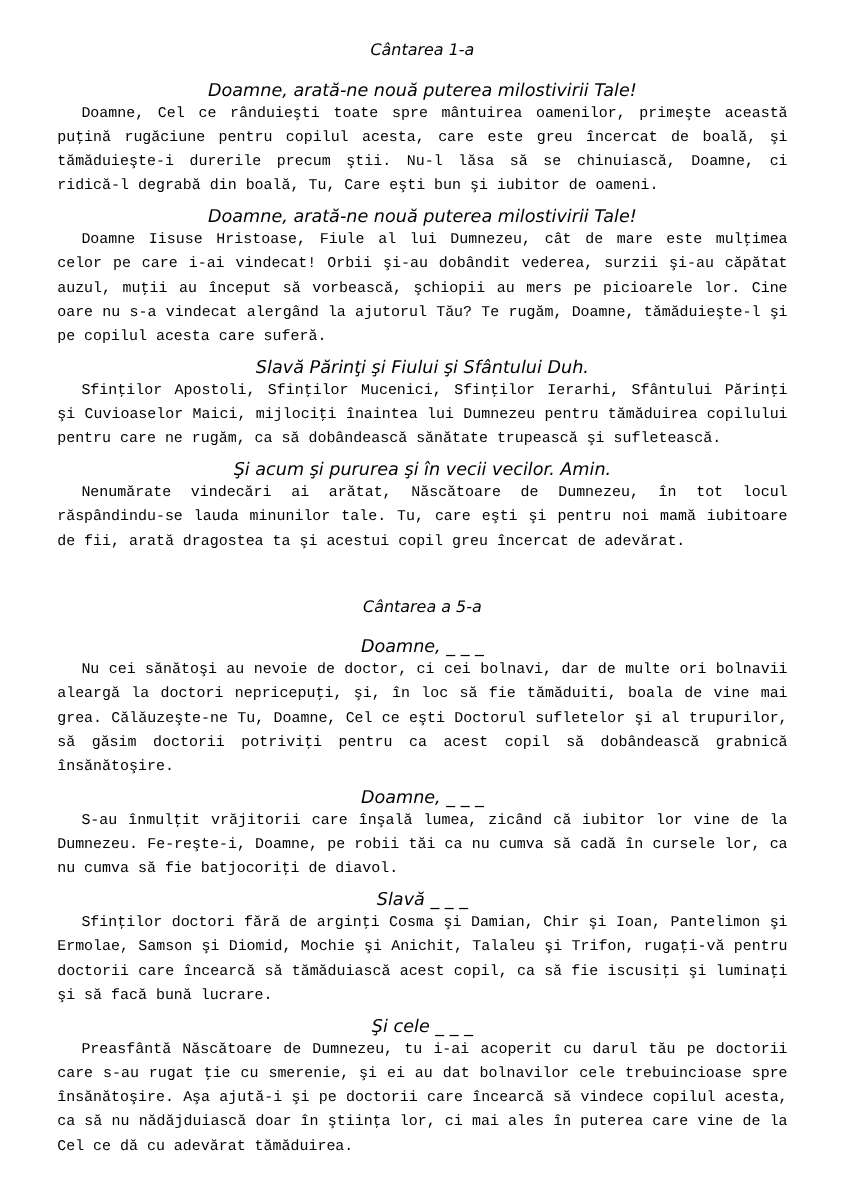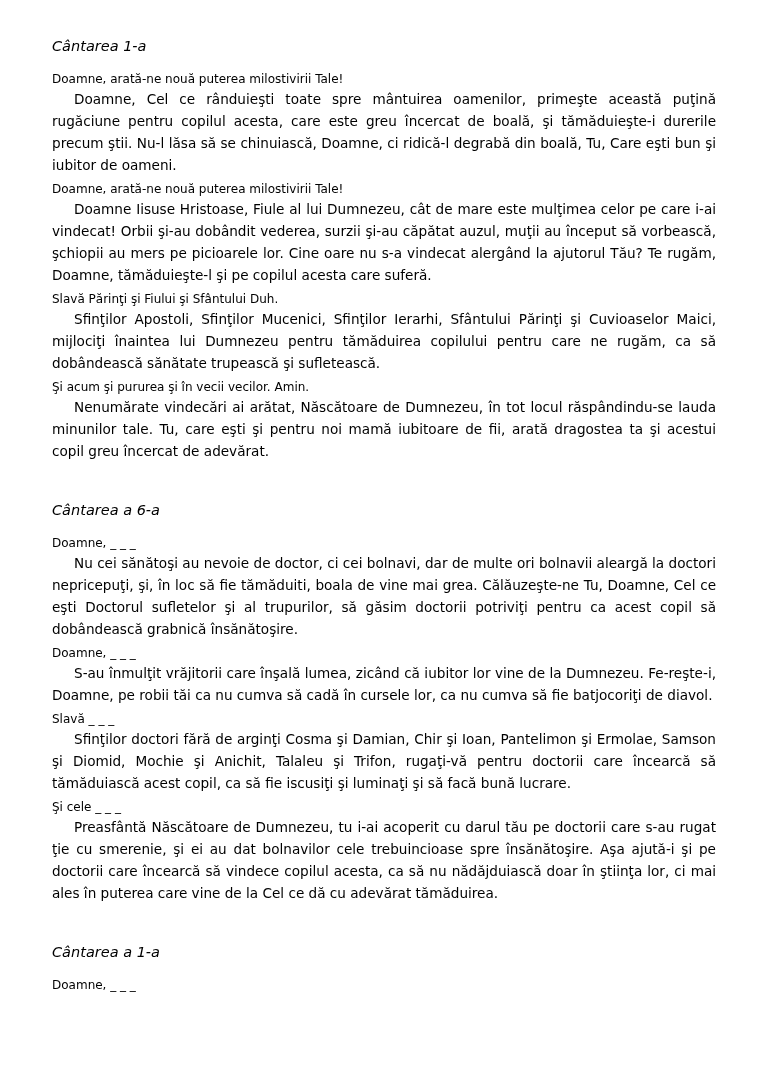--- a/index.html
+++ b/index.html
@@ -34,38 +34,42 @@
   .header-line1::first-letter {
     font-size: 13.5px;
   }
   .header-line2 {
     font-size: 10.5px;
     letter-spacing: 0.6px;
     font-variant: small-caps;
     text-transform: lowercase;
   }
   .ode-title {
+    text-align: center;
     font-style: italic;
     font-size: 14.5px;
     margin: 0 0 18px 0;
   }
   .ode-title.spaced-top {
     margin-top: 40px;
   }
   .refrain {
-    font-size: 12px;
+    text-align: center;
+    font-style: italic;
+    font-size: 16px;
     margin: 6px 0 2px 0;
   }
   p.body {
     font-size: 13.6px;
     line-height: 1.62;
     text-align: justify;
     text-justify: inter-word;
     margin: 0 0 2px 0;
     text-indent: 22px;
+    font-family: Liberation Mono, monospace;
   }
 </style>
 </head>
 <body>
 
 <div class="page">
 
 
   <div>
     <div class="ode-title">Cântarea 1-a</div>
@@ -77,21 +81,21 @@
     <p class="body">Doamne Iisuse Hristoase, Fiule al lui Dumnezeu, cât de mare este mulţimea celor pe care i-ai vindecat! Orbii şi-au dobândit vederea, surzii şi-au căpătat auzul, muţii au început să vorbească, şchiopii au mers pe picioarele lor. Cine oare nu s-a vindecat alergând la ajutorul Tău? Te rugăm, Doamne, tămăduieşte-l şi pe copilul acesta care suferă.</p>
 
     <div class="refrain">Slavă Părinţi şi Fiului şi Sfântului Duh.</div>
     <p class="body">Sfinţilor Apostoli, Sfinţilor Mucenici, Sfinţilor Ierarhi, Sfântului Părinţi şi Cuvioaselor Maici, mijlociţi înaintea lui Dumnezeu pentru tămăduirea copilului pentru care ne rugăm, ca să dobândească sănătate trupească şi sufletească.</p>
 
     <div class="refrain">Şi acum şi pururea şi în vecii vecilor. Amin.</div>
     <p class="body">Nenumărate vindecări ai arătat, Născătoare de Dumnezeu, în tot locul răspândindu-se lauda minunilor tale. Tu, care eşti şi pentru noi mamă iubitoare de fii, arată dragostea ta şi acestui copil greu încercat de adevărat.</p>
   </div>
 
   <div>
-    <div class="ode-title spaced-top">Cântarea a 6-a</div>
+    <div class="ode-title spaced-top">Cântarea a 5-a</div>
 
     <div class="refrain">Doamne, _ _ _</div>
     <p class="body">Nu cei sănătoşi au nevoie de doctor, ci cei bolnavi, dar de multe ori bolnavii aleargă la doctori nepricepuţi, şi, în loc să fie tămăduiti, boala de vine mai grea. Călăuzeşte-ne Tu, Doamne, Cel ce eşti Doctorul sufletelor şi al trupurilor, să găsim doctorii potriviţi pentru ca acest copil să dobândească grabnică însănătoşire.</p>
 
     <div class="refrain">Doamne, _ _ _</div>
     <p class="body">S-au înmulţit vrăjitorii care înşală lumea, zicând că iubitor lor vine de la Dumnezeu. Fe-reşte-i, Doamne, pe robii tăi ca nu cumva să cadă în cursele lor, ca nu cumva să fie batjocoriţi de diavol.</p>
 
     <div class="refrain">Slavă _ _ _</div>
     <p class="body">Sfinţilor doctori fără de arginţi Cosma şi Damian, Chir şi Ioan, Pantelimon şi Ermolae, Samson şi Diomid, Mochie şi Anichit, Talaleu şi Trifon, rugaţi-vă pentru doctorii care încearcă să tămăduiască acest copil, ca să fie iscusiţi şi luminaţi şi să facă bună lucrare.</p>
 

